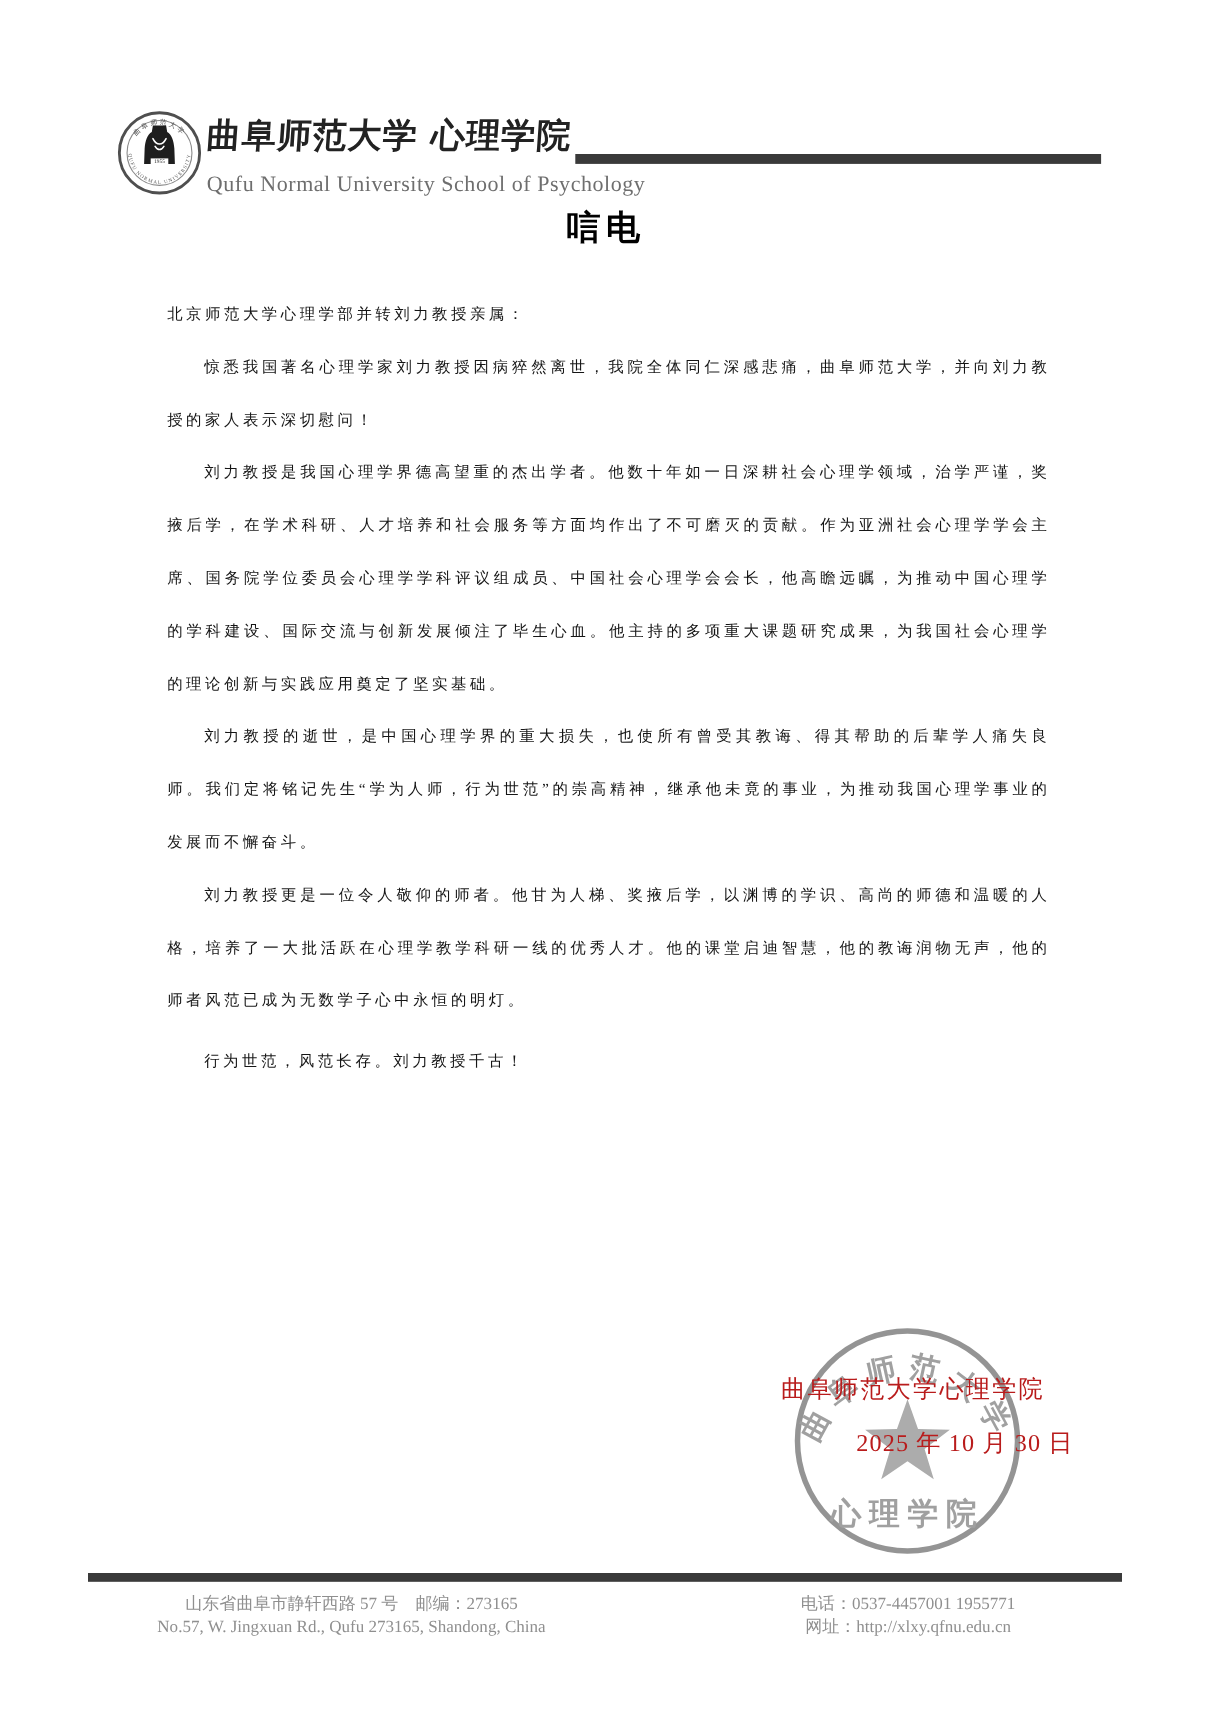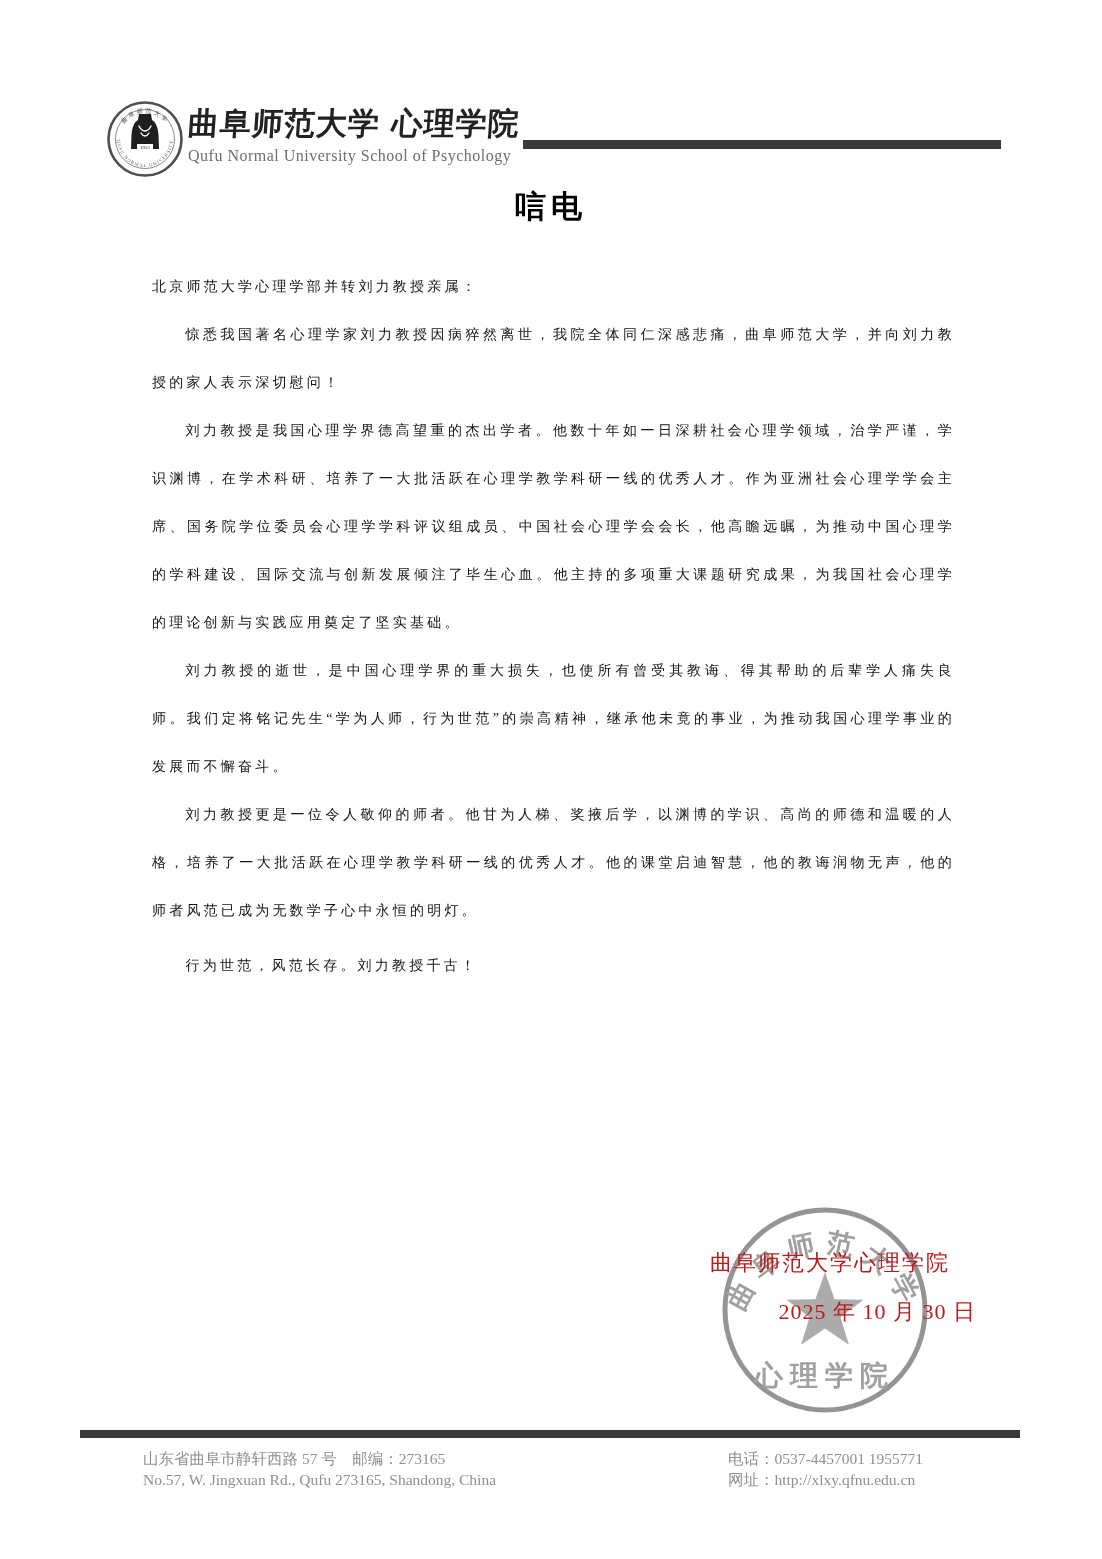--- a/index.html
+++ b/index.html
@@ -11,21 +11,21 @@
   
   .header{position:absolute;left:0;top:0;width:1102px;height:190px;}
   .logo{position:absolute;left:106px;top:100px;width:78px;height:78px;}
   .wordmark{position:absolute;left:188px;top:103px;width:330px;}
   .wordmark-cn{
     font-size:31px;font-weight:bold;letter-spacing:1px;color:#222;
     font-family:"DejaVu Serif","Liberation Serif",serif;white-space:nowrap;
     transform:skewX(-4deg);
   }
   .wordmark-en{
-    font-size:16px;color:#6e6e6e;margin-top:2px;white-space:nowrap;letter-spacing:.5px;
+    font-size:20px;color:#6e6e6e;margin-top:12px;white-space:nowrap;letter-spacing:.5px;
   }
   .header-bar{position:absolute;left:523px;top:140px;width:478px;height:9px;background:#3a3a3a;}
   
   .doc-title{
     position:absolute;left:0;top:186px;width:1102px;text-align:center;
     font-size:31px;font-weight:bold;letter-spacing:5px;color:#000;
     font-family:"DejaVu Sans","Liberation Sans",sans-serif;
   }
   
   .letter{
@@ -42,21 +42,21 @@
     font-size:22px;letter-spacing:2px;color:#b91c1c;
   }
   .sign-org{line-height:36px;}
   .sign-date{line-height:36px;margin-top:13px;margin-right:-26px;letter-spacing:1px;}
   .stamp{position:absolute;left:715px;top:1200px;width:220px;height:220px;z-index:1;opacity:.82;}
   
   .footer-rule{position:absolute;left:80px;top:1430px;width:940px;height:8px;background:#3a3a3a;}
   .footer{position:absolute;left:0px;top:1448px;width:1102px;font-size:15.5px;color:#8f8f8f;line-height:21px;}
   .footer .col-left{position:absolute;left:143px;top:0;}
   .footer .col-right{position:absolute;left:728px;top:0;}
-  .footer div{white-space:nowrap;}
+  .footer div{white-space:nowrap;text-align:center;}
 </style>
 </head>
 <body>
 
 <div class="header">
 
   <svg class="logo" viewBox="0 0 78 78" aria-hidden="true">
     <circle cx="39" cy="39" r="36.5" fill="#ffffff" stroke="#4f4f4f" stroke-width="2.6"></circle>
     <circle cx="39" cy="39" r="29.5" fill="#ffffff" stroke="#8a8a8a" stroke-width="1"></circle>
     <defs>
@@ -83,21 +83,21 @@
   </div>
 
   <div class="header-bar"></div>
 </div>
 
 <div class="doc-title">唁电</div>
 
 <div class="letter">
   <p class="salutation">北京师范大学心理学部并转刘力教授亲属：</p>
   <p class="indent">惊悉我国著名心理学家刘力教授因病猝然离世，我院全体同仁深感悲痛，曲阜师范大学，并向刘力教授的家人表示深切慰问！</p>
-  <p class="indent">刘力教授是我国心理学界德高望重的杰出学者。他数十年如一日深耕社会心理学领域，治学严谨，学识渊博，在学术科研、培养了一大批活跃在心理学教学科研一线的优秀人才。作为亚洲社会心理学学会主席、国务院学位委员会心理学学科评议组成员、中国社会心理学会会长，他高瞻远瞩，为推动中国心理学的学科建设、国际交流与创新发展倾注了毕生心血。他主持的多项重大课题研究成果，为我国社会心理学的理论创新与实践应用奠定了坚实基础。</p>
+  <p class="indent">刘力教授是我国心理学界德高望重的杰出学者。他数十年如一日深耕社会心理学领域，治学严谨，奖掖后学，在学术科研、人才培养和社会服务等方面均作出了不可磨灭的贡献。作为亚洲社会心理学学会主席、国务院学位委员会心理学学科评议组成员、中国社会心理学会会长，他高瞻远瞩，为推动中国心理学的学科建设、国际交流与创新发展倾注了毕生心血。他主持的多项重大课题研究成果，为我国社会心理学的理论创新与实践应用奠定了坚实基础。</p>
   <p class="indent">刘力教授的逝世，是中国心理学界的重大损失，也使所有曾受其教诲、得其帮助的后辈学人痛失良师。我们定将铭记先生“学为人师，行为世范”的崇高精神，继承他未竟的事业，为推动我国心理学事业的发展而不懈奋斗。</p>
   <p class="indent">刘力教授更是一位令人敬仰的师者。他甘为人梯、奖掖后学，以渊博的学识、高尚的师德和温暖的人格，培养了一大批活跃在心理学教学科研一线的优秀人才。他的课堂启迪智慧，他的教诲润物无声，他的师者风范已成为无数学子心中永恒的明灯。</p>
   <p class="closing">行为世范，风范长存。刘力教授千古！</p>
 </div>
 
 <svg class="stamp" viewBox="0 0 220 220" aria-hidden="true">
   <defs>
     <path id="stamp-arc" d="M 28 118 A 84 84 0 0 1 192 118"></path>
   </defs>
   <circle cx="110" cy="110" r="100" fill="none" stroke="#7d7d7d" stroke-width="5"></circle>

